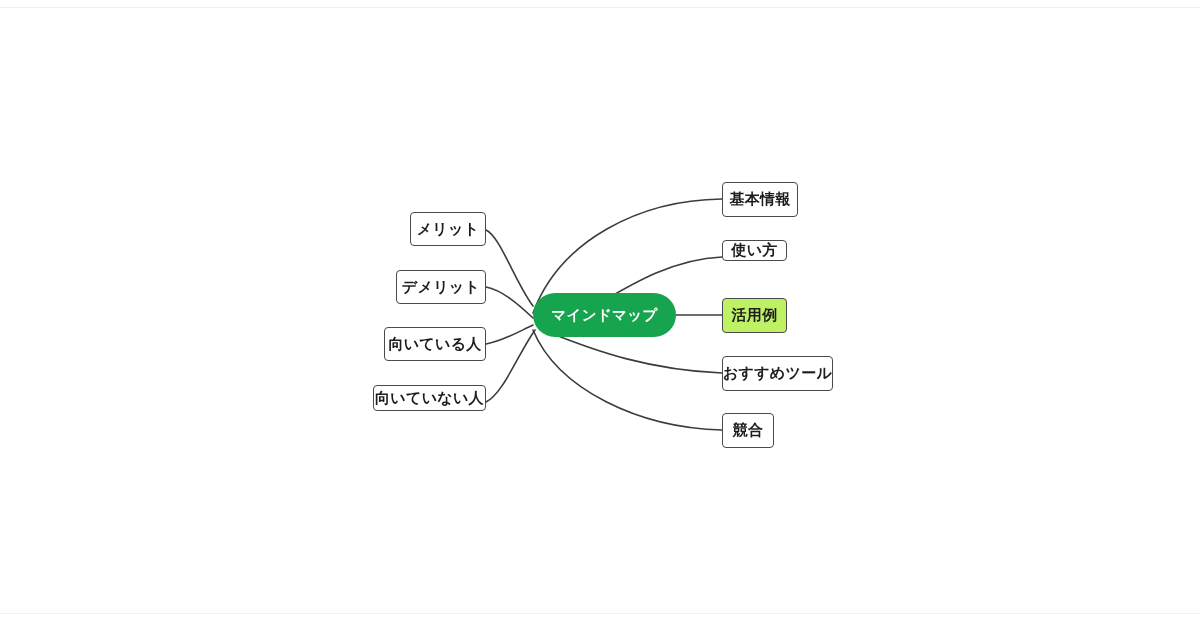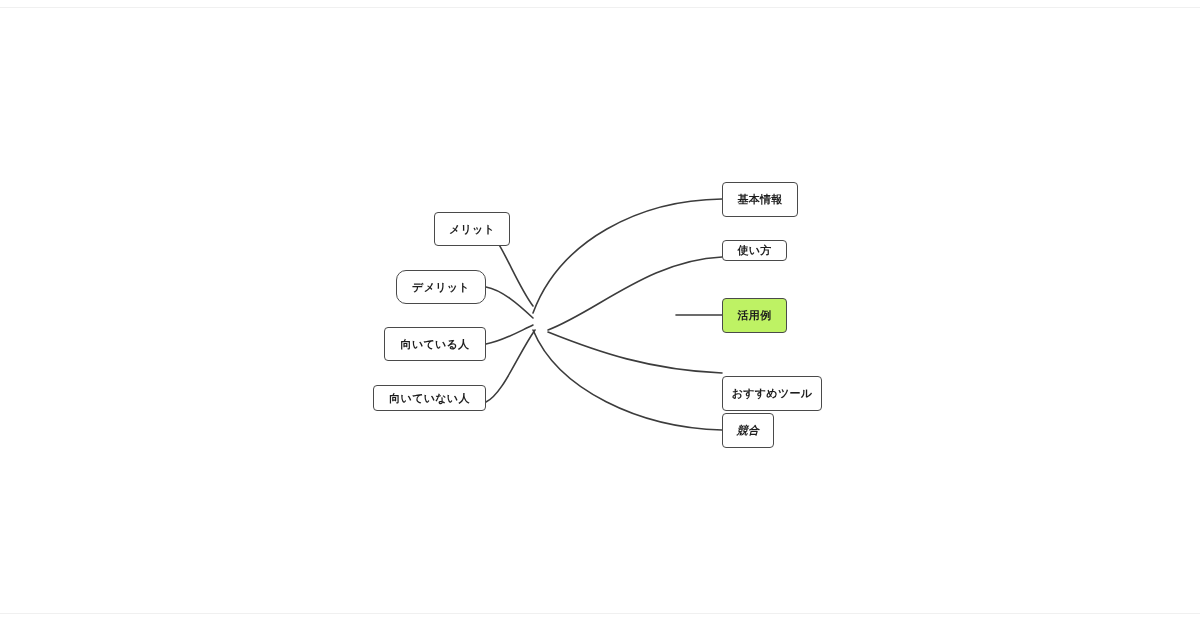--- a/index.html
+++ b/index.html
@@ -45,21 +45,21 @@
   .node {
     position: absolute;
     box-sizing: border-box;
     display: flex;
     align-items: center;
     justify-content: center;
     background: #ffffff;
     border: 1.4px solid #4a4a4a;
     border-radius: 4px;
     color: #1d1d1d;
-    font-size: 11px;
+    font-size: 15px;
     font-weight: 700;
     letter-spacing: 0.3px;
     white-space: nowrap;
   }
 
   .root-node {
     position: absolute;
     box-sizing: border-box;
     display: flex;
     align-items: center;
@@ -87,26 +87,27 @@
       <path d="M 533 318 C 518 304, 502 290, 486 287" stroke="#3c3c3c" stroke-width="1.6"></path>
       <path d="M 533 325 C 518 332, 503 341, 486 344" stroke="#3c3c3c" stroke-width="1.6"></path>
       <path d="M 535 330 C 518 354, 503 394, 486 402" stroke="#3c3c3c" stroke-width="1.6"></path>
       <path d="M 533 313 C 560 240, 640 200, 722 199" stroke="#3c3c3c" stroke-width="1.6"></path>
       <path d="M 548 330 C 596 312, 650 260, 722 257" stroke="#3c3c3c" stroke-width="1.6"></path>
       <path d="M 676 315 L 722 315" stroke="#3c3c3c" stroke-width="1.6"></path>
       <path d="M 548 332 C 598 352, 650 370, 722 373" stroke="#3c3c3c" stroke-width="1.6"></path>
       <path d="M 533 330 C 558 390, 640 428, 722 430" stroke="#3c3c3c" stroke-width="1.6"></path>
     </svg>
 
+  <div class="root-node" style="left: 533px; top: 293px; width: 143px; height: 44px; background: rgb(23, 164, 79); color: rgb(255, 255, 255);">マインドマップ</div>
 
   <div id="branch-layer">
-      <div class="node" style="left: 410px; top: 212px; width: 76px; height: 34px; border-color: rgb(74, 74, 74); background: rgb(255, 255, 255); color: rgb(29, 29, 29); margin-left: 24px;">メリット</div>
-      <div class="node" style="left: 396px; top: 270px; width: 90px; height: 34px; border-color: rgb(74, 74, 74); background: rgb(255, 255, 255); color: rgb(29, 29, 29); border-radius: 10px;">デメリット</div>
+      <div class="node" style="left: 410px; top: 212px; width: 76px; height: 34px; border-color: rgb(74, 74, 74); background: rgb(255, 255, 255); color: rgb(29, 29, 29);">メリット</div>
+      <div class="node" style="left: 396px; top: 270px; width: 90px; height: 34px; border-color: rgb(74, 74, 74); background: rgb(255, 255, 255); color: rgb(29, 29, 29);">デメリット</div>
       <div class="node" style="left: 384px; top: 327px; width: 102px; height: 34px; border-color: rgb(74, 74, 74); background: rgb(255, 255, 255); color: rgb(29, 29, 29);">向いている人</div>
       <div class="node" style="left: 373px; top: 385px; width: 113px; height: 26px; border-color: rgb(74, 74, 74); background: rgb(255, 255, 255); color: rgb(29, 29, 29);">向いていない人</div>
       <div class="node" style="left: 722px; top: 182px; width: 76px; height: 35px; border-color: rgb(74, 74, 74); background: rgb(255, 255, 255); color: rgb(29, 29, 29);">基本情報</div>
       <div class="node" style="left: 722px; top: 240px; width: 65px; height: 21px; border-color: rgb(74, 74, 74); background: rgb(255, 255, 255); color: rgb(29, 29, 29);">使い方</div>
       <div class="node" style="left: 722px; top: 298px; width: 65px; height: 35px; border-color: rgb(74, 74, 74); background: #bef264; color: rgb(29, 29, 29);">活用例</div>
-      <div class="node" style="left: 722px; top: 376px; width: 100px; height: 35px; border-color: rgb(74, 74, 74); background: rgb(255, 255, 255); color: rgb(29, 29, 29);">おすすめツール</div>
-      <div class="node" style="left: 722px; top: 413px; width: 52px; height: 35px; border-color: rgb(74, 74, 74); background: rgb(255, 255, 255); color: rgb(29, 29, 29); font-style: italic;">競合</div>
+      <div class="node" style="left: 722px; top: 356px; width: 111px; height: 35px; border-color: rgb(74, 74, 74); background: rgb(255, 255, 255); color: rgb(29, 29, 29);">おすすめツール</div>
+      <div class="node" style="left: 722px; top: 413px; width: 52px; height: 35px; border-color: rgb(74, 74, 74); background: rgb(255, 255, 255); color: rgb(29, 29, 29);">競合</div>
     </div>
 
 </div>
 
 </body></html>

